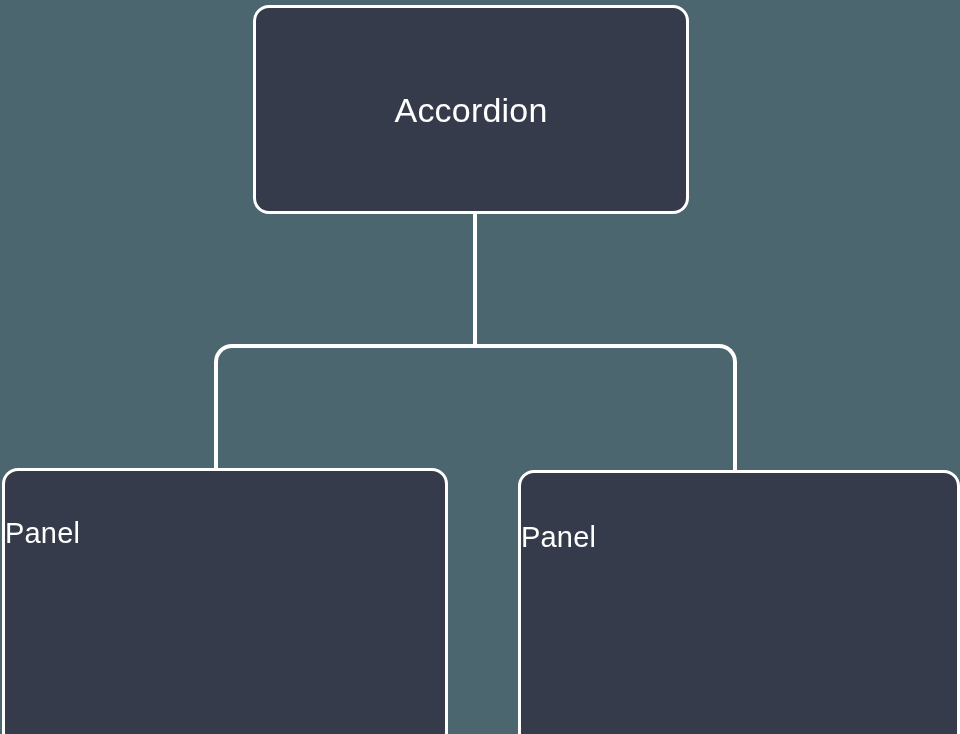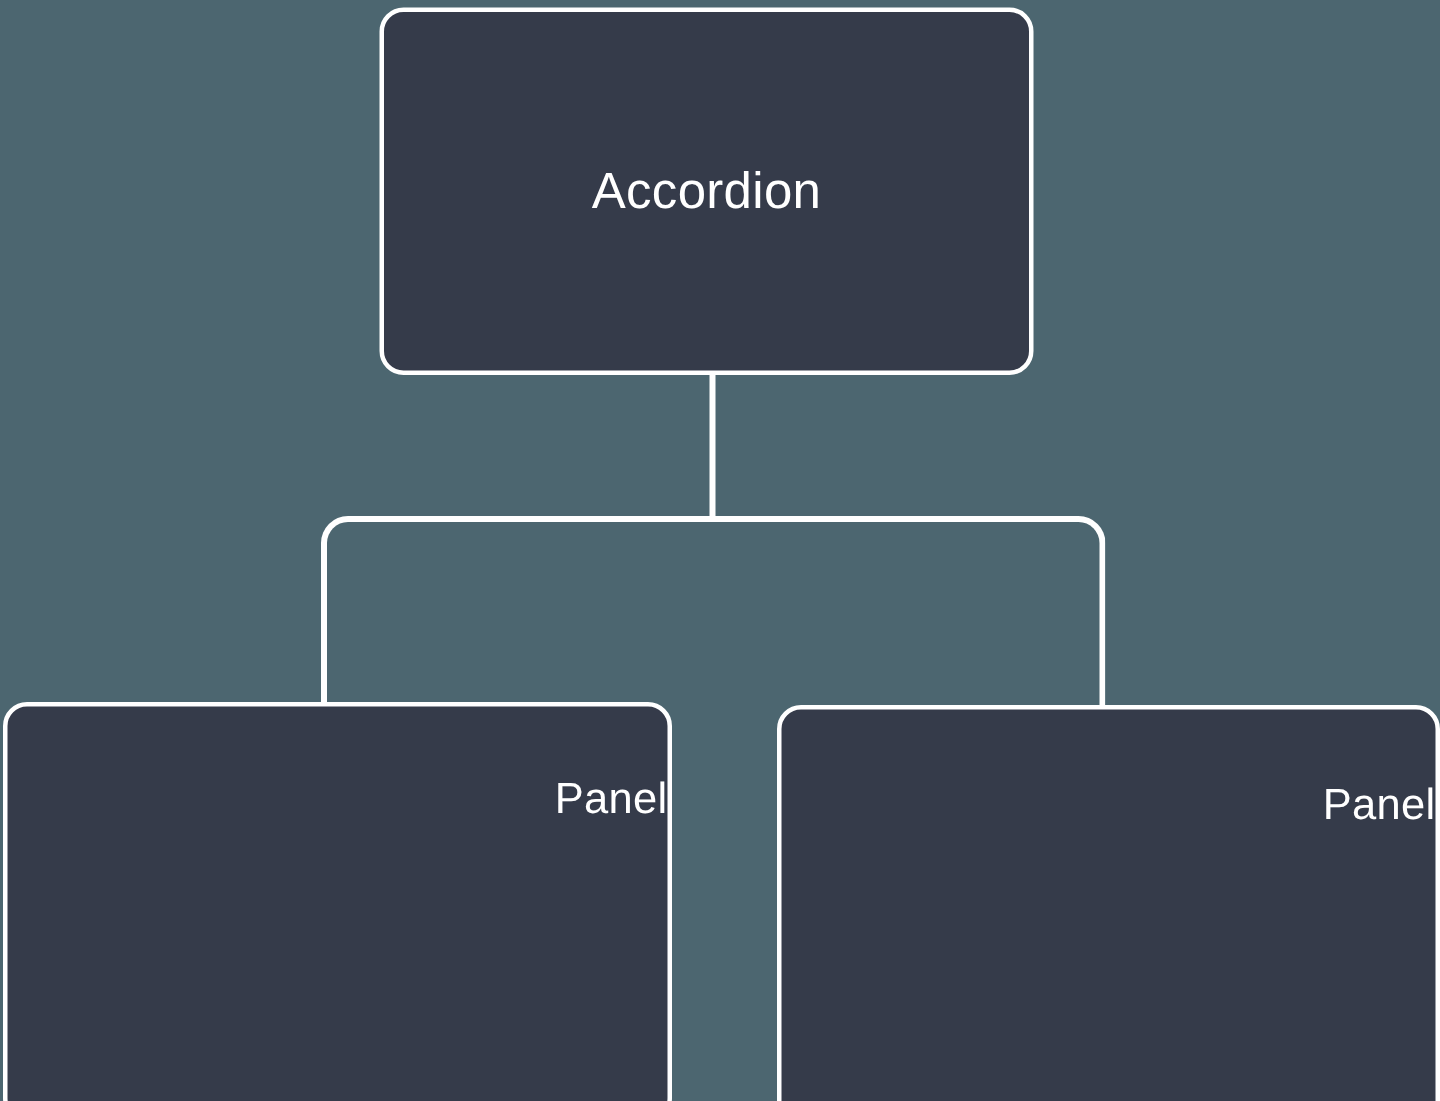--- a/index.html
+++ b/index.html
@@ -22,21 +22,21 @@
     background: #353b4a;
     border: 3px solid #ffffff;
     border-radius: 16px;
     box-sizing: border-box;
   }
 
   #node-root {
     left: 253px;
     top: 5px;
     width: 436px;
-    height: 245px;
+    height: 209px;
   }
   #node-root .node-title {
     position: absolute;
     left: 0;
     right: 0;
     top: 50%;
     transform: translateY(-50%);
     text-align: center;
     color: #ffffff;
     font-size: 34px;
@@ -54,21 +54,21 @@
     top: 470px;
     width: 442px;
     height: 280px;
   }
 
   .panel-title {
     position: absolute;
     left: 0;
     right: 0;
     top: 46px;
-    text-align: right;
+    text-align: left;
     color: #ffffff;
     font-size: 29px;
     letter-spacing: 0.2px;
   }
   #node-panel-right .panel-title { top: 48px; }
 
   
   .connector { position: absolute; background: #ffffff; }
 
   #conn-stem {

